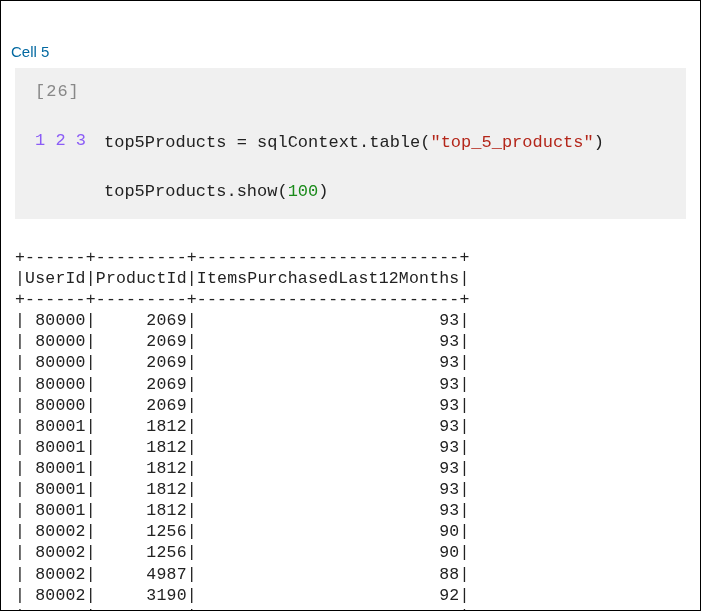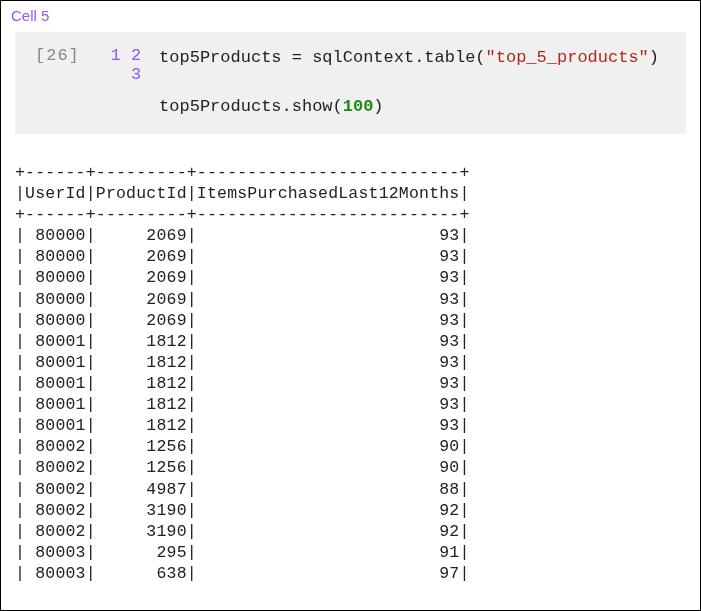--- a/index.html
+++ b/index.html
@@ -5,39 +5,41 @@
     * { margin: 0; padding: 0; box-sizing: border-box; }
     body {
       font-family: -apple-system, "Segoe UI", Arial, sans-serif;
       background: #fff;
       width: 701px;
       height: 611px;
       border: 1px solid #000;
       overflow: hidden;
     }
     .cell-header {
-      color: #8b5cf6;
+      color: #0369a1;
       font-size: 15px;
       padding: 6px 10px 6px 10px;
+      margin-top: 36px;
     }
     .code-block {
       background: #f0f0f0;
       margin: 2px 14px 0 14px;
-      padding: 14px 27px 14px 20px;
+      padding: 14px 14px 14px 20px;
       display: flex;
       gap: 30px;
       font-family: Consolas, "Courier New", monospace;
       font-size: 17px;
+      flex-direction: column;
     }
     .exec-count { color: #888; letter-spacing: 1px; }
     .gutter { color: #8b5cf6; text-align: right; min-width: 16px; }
     .code-lines { display: flex; gap: 18px; }
     .code-text { white-space: pre; color: #222; line-height: 1.45; }
     .tok-str { color: #b4261a; }
-    .tok-num { color: #1a8a1a; font-weight: bold; }
+    .tok-num { color: #1a8a1a; }
     .output {
       font-family: Consolas, "Courier New", monospace;
       font-size: 16.5px;
       color: #222;
       white-space: pre;
       padding: 28px 0 0 14px;
       line-height: 1.28;
       letter-spacing: 0.2px;
     }
   </style>

